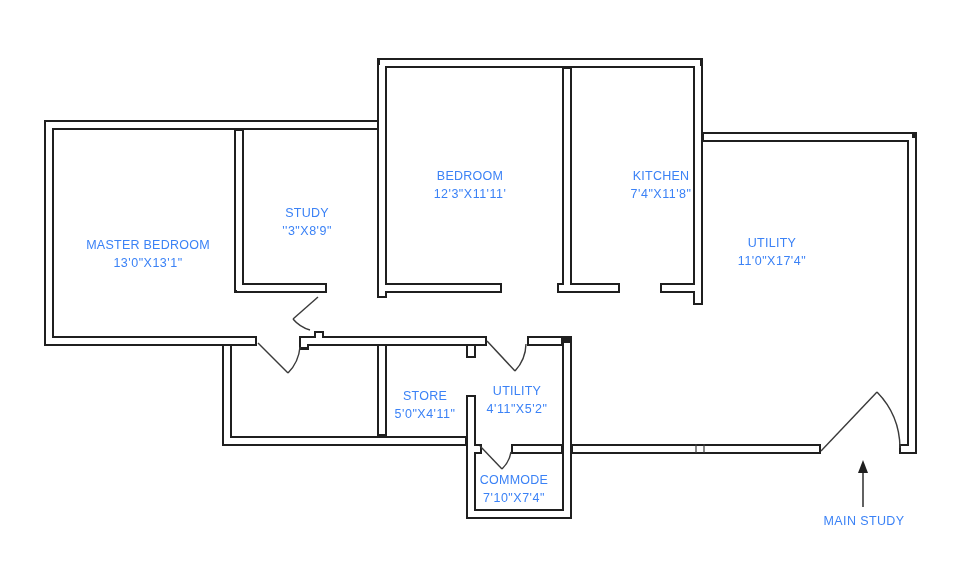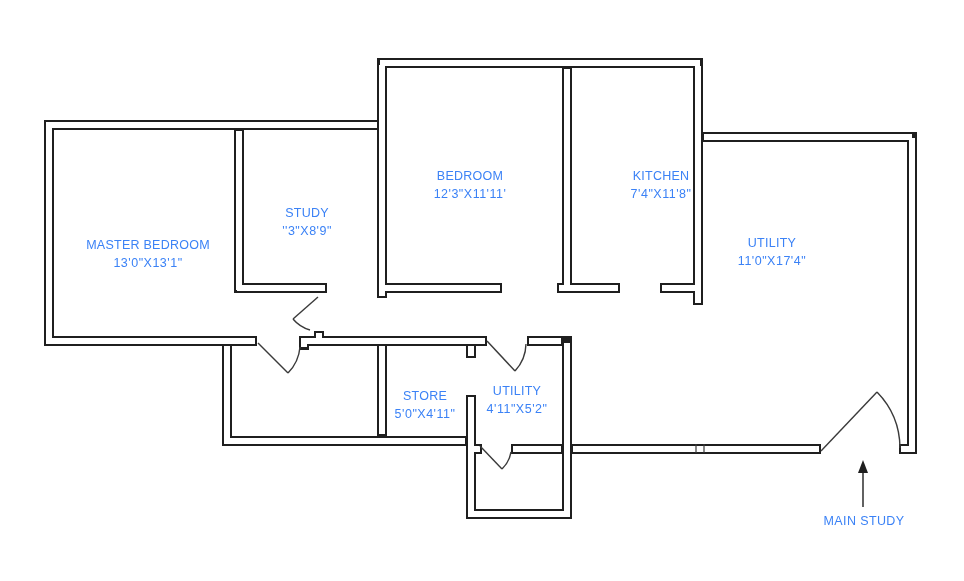--- a/index.html
+++ b/index.html
@@ -132,14 +132,18 @@
     <div class="l2">11'0"X17'4"</div>
   </div>
   <div class="lbl pos-store">
     <div class="l1">STORE</div>
     <div class="l2">5'0"X4'11"</div>
   </div>
   <div class="lbl pos-utility">
     <div class="l1">UTILITY</div>
     <div class="l2">4'11"X5'2"</div>
   </div>
+  <div class="lbl pos-commode">
+    <div class="l1">COMMODE</div>
+    <div class="l2">7'10"X7'4"</div>
+  </div>
   <div class="lbl pos-maindoor">MAIN STUDY</div>
 </div>
 
 </body></html>

